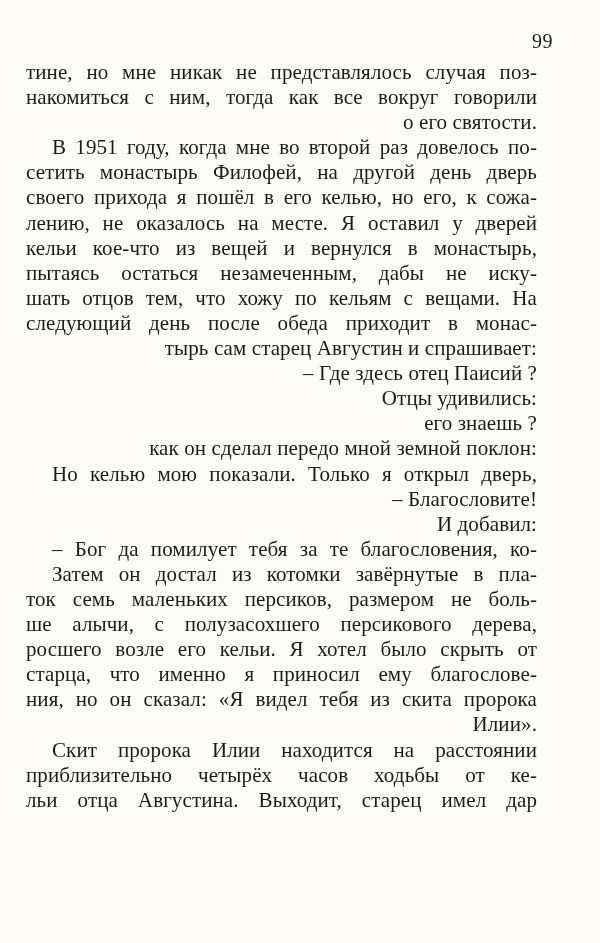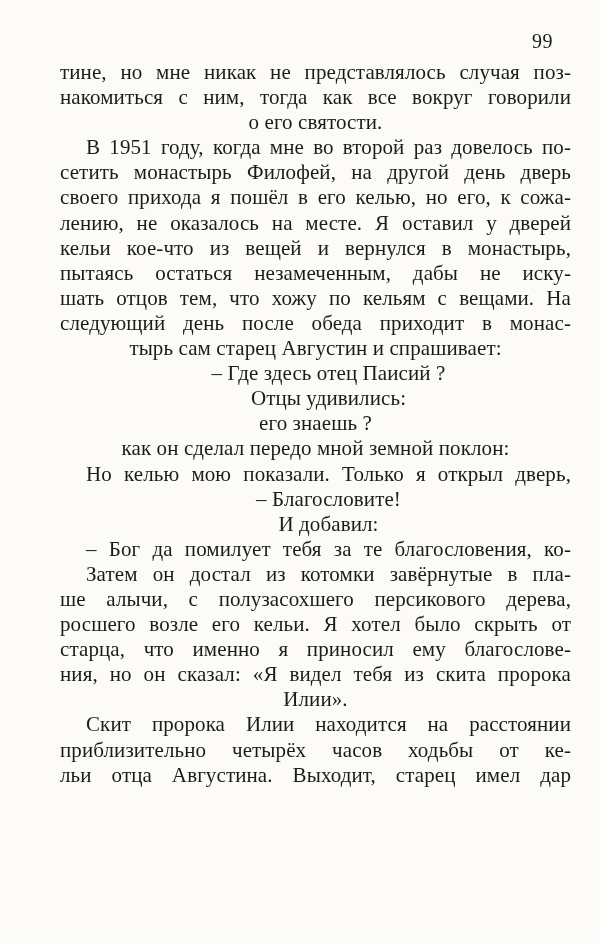--- a/index.html
+++ b/index.html
@@ -19,29 +19,29 @@
   .page-number {
     position: absolute;
     top: 22px;
     right: 47px;
     font-size: 20px;
     letter-spacing: 0.5px;
     margin-top: 8px;
   }
   .text-block {
     position: absolute;
-    left: 60px;
+    left: 26px;
     top: 60px;
     width: 511px;
     font-size: 21px;
     line-height: 25.1px;
     letter-spacing: 0.1px;
   }
   .line {
-    text-align: center;
+    text-align: right;
     white-space: normal;
   }
   .line.fill {
     text-align: justify;
     text-align-last: justify;
   }
   .line.ind {
     text-indent: 26px;
   }
 </style>
@@ -65,20 +65,21 @@
       <div class="line">тырь сам старец Августин и спрашивает:</div>
       <div class="line ind">– Где здесь отец Паисий ?</div>
       <div class="line ind">Отцы удивились:</div>
       <div class="line">его знаешь ?</div>
       <div class="line">как он сделал передо мной земной поклон:</div>
       <div class="line fill ind">Но келью мою показали. Только я открыл дверь,</div>
       <div class="line ind">– Благословите!</div>
       <div class="line ind">И добавил:</div>
       <div class="line fill ind">– Бог да помилует тебя за те благословения, ко-</div>
       <div class="line fill ind">Затем он достал из котомки завёрнутые в пла-</div>
+      <div class="line fill">ток семь маленьких персиков, размером не боль-</div>
       <div class="line fill">ше алычи, с полузасохшего персикового дерева,</div>
       <div class="line fill">росшего возле его кельи. Я хотел было скрыть от</div>
       <div class="line fill">старца, что именно я приносил ему благослове-</div>
       <div class="line fill">ния, но он сказал: «Я видел тебя из скита пророка</div>
       <div class="line">Илии».</div>
       <div class="line fill ind">Скит пророка Илии находится на расстоянии</div>
       <div class="line fill">приблизительно четырёх часов ходьбы от ке-</div>
       <div class="line fill">льи отца Августина. Выходит, старец имел дар</div>
     </div>
 </div>

